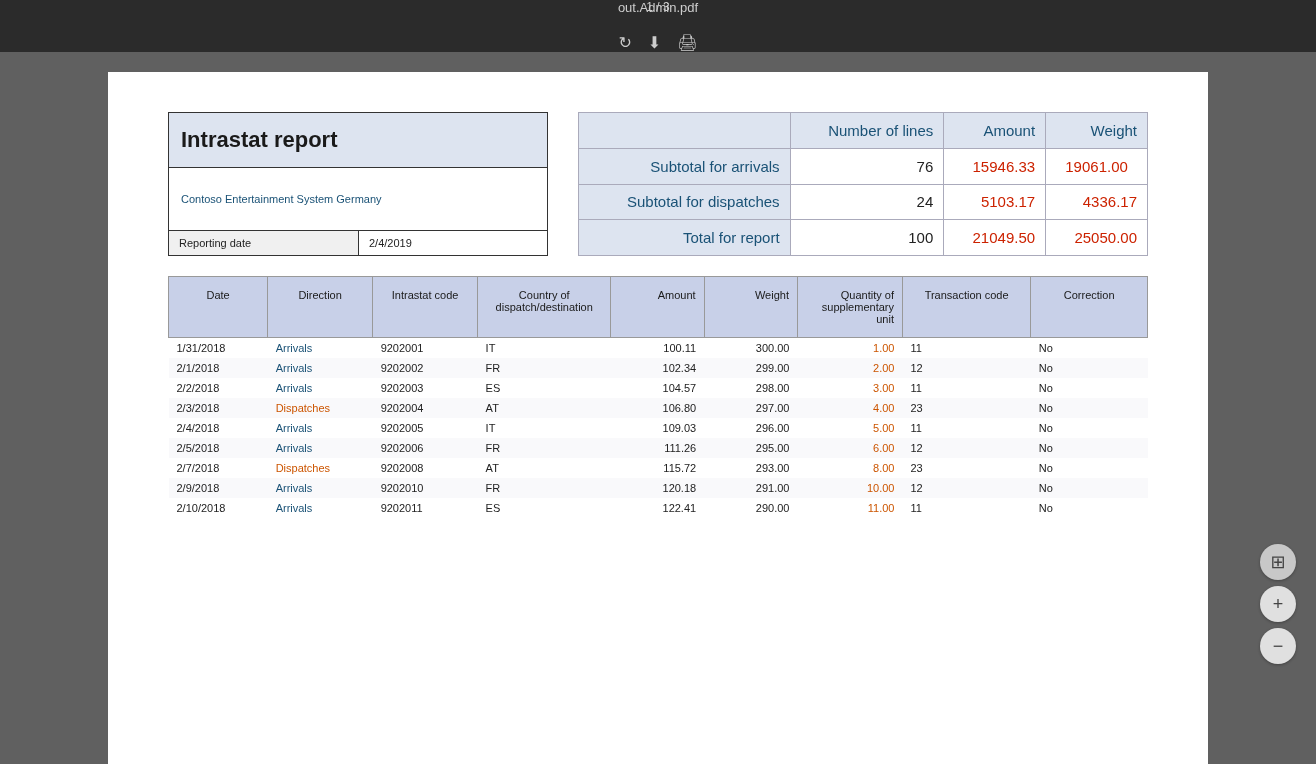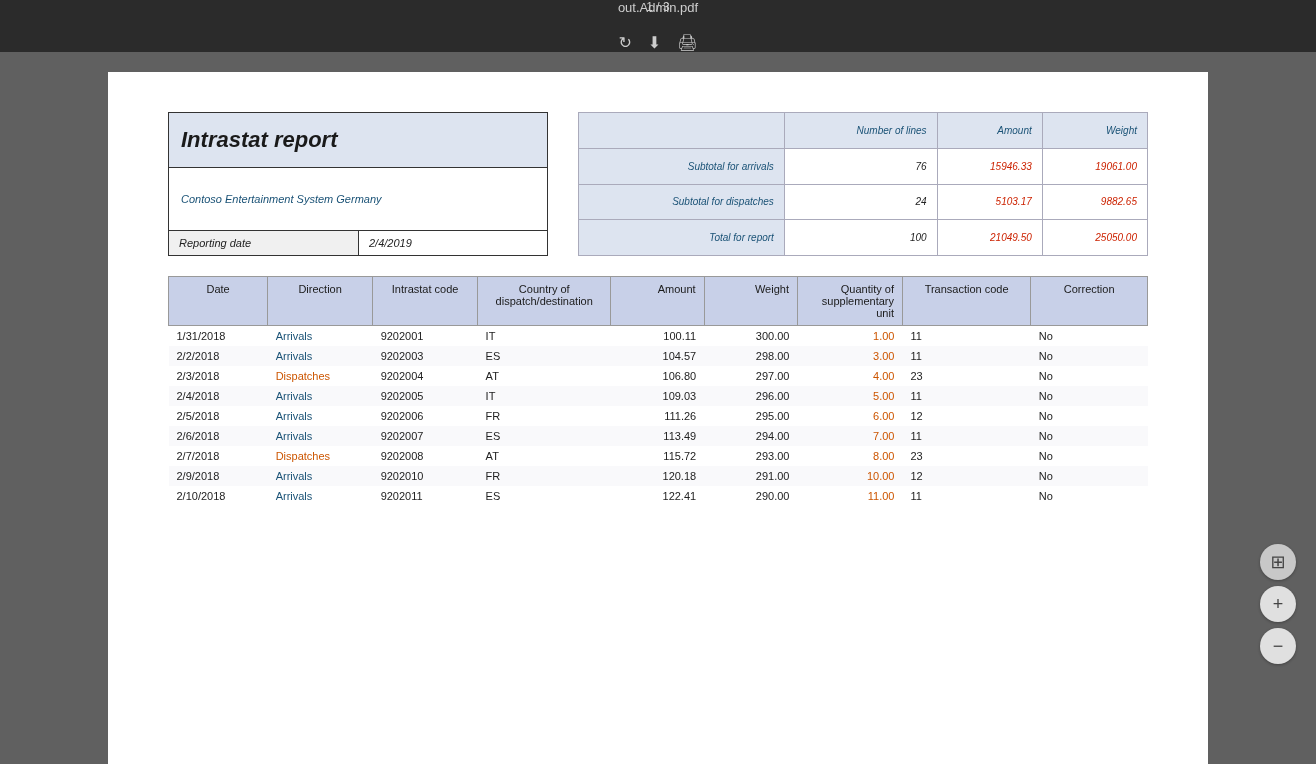--- a/index.html
+++ b/index.html
@@ -68,21 +68,20 @@
     
     .report-header {
       display: flex;
       gap: 30px;
       margin-bottom: 20px;
     }
 
     .report-title-box {
       border: 1.5px solid #333;
       width: 380px;
-      font-style: italic;
     }
     .report-title-inner {
       background: #dde4f0;
       padding: 14px 12px;
       border-bottom: 1.5px solid #333;
     }
     .report-title-text {
       font-size: 22px;
       font-weight: bold;
       color: #1a1a1a;
@@ -113,22 +112,21 @@
     }
 
     
     .summary-table {
       flex: 1;
       border-collapse: collapse;
     }
     .summary-table td {
       border: 1px solid #aab;
       padding: 5px 10px;
-      font-size: 10px;
-      font-style: italic;
+      font-size: 15px;
     }
     .summary-header-row td {
       background: #dde4f0;
       color: #1a5276;
       text-align: right;
       font-weight: normal;
     }
     .summary-label {
       background: #dde4f0;
       color: #1a5276;
@@ -137,21 +135,21 @@
 
     
     .data-table {
       width: 100%;
       border-collapse: collapse;
       margin-top: 10px;
     }
     .data-table th {
       background: #c8d0e8;
       border: 1px solid #999;
-      padding: 6px 8px;
+      padding: 12px 8px;
       font-size: 11px;
       font-weight: normal;
       color: #1a1a1a;
       vertical-align: top;
     }
     .data-table td {
       border: 0;
       padding: 4px 8px;
       font-size: 11px;
       vertical-align: middle;
@@ -232,27 +230,27 @@
           <tr class="summary-header-row">
             <td style="border:1px solid #aab; background:#dde4f0;"></td>
             <td style="border:1px solid #aab; background:#dde4f0; text-align:right; color:#1a5276;">Number of lines</td>
             <td style="border:1px solid #aab; background:#dde4f0; text-align:right; color:#1a5276;">Amount</td>
             <td style="border:1px solid #aab; background:#dde4f0; text-align:right; color:#1a5276;">Weight</td>
           </tr>
           <tr>
             <td class="summary-label" style="border:1px solid #aab; background:#dde4f0; text-align:right; color:#1a5276;">Subtotal for arrivals</td>
             <td style="border:1px solid #aab; text-align:right;">76</td>
             <td style="border:1px solid #aab; text-align:right; color:#cc2200;">15946.33</td>
-            <td style="border:1px solid #aab; text-align:right; color:#cc2200;">19061.00</td>
+            <td style="border:1px solid #aab; text-align:center; color:#cc2200;">19061.00</td>
           </tr>
           <tr>
             <td class="summary-label" style="border:1px solid #aab; background:#dde4f0; text-align:right; color:#1a5276;">Subtotal for dispatches</td>
             <td style="border:1px solid #aab; text-align:right;">24</td>
             <td style="border:1px solid #aab; text-align:right; color:#cc2200;">5103.17</td>
-            <td style="border:1px solid #aab; text-align:right; color:#cc2200;">9882.65</td>
+            <td style="border:1px solid #aab; text-align:right; color:#cc2200;">4336.17</td>
           </tr>
           <tr>
             <td class="summary-label" style="border:1px solid #aab; background:#dde4f0; text-align:right; color:#1a5276;">Total for report</td>
             <td style="border:1px solid #aab; text-align:right;">100</td>
             <td style="border:1px solid #aab; text-align:right; color:#cc2200;">21049.50</td>
             <td style="border:1px solid #aab; text-align:right; color:#cc2200;">25050.00</td>
           </tr>
         </tbody>
       </table>
 
@@ -278,20 +276,31 @@
     <td class="col-direction" style="color:#1a5276;">Arrivals</td>
     <td class="col-commodity">9202001</td>
     <td class="col-country">IT</td>
     <td class="col-amount text-right">100.11</td>
     <td class="col-weight text-right">300.00</td>
     <td class="col-qty text-right" style="color:#cc5500;">1.00</td>
     <td class="col-transaction">11</td>
     <td class="col-correction">No</td>
   </tr>
           <tr>
+    <td class="col-date">2/1/2018</td>
+    <td class="col-direction" style="color:#1a5276;">Arrivals</td>
+    <td class="col-commodity">9202002</td>
+    <td class="col-country">FR</td>
+    <td class="col-amount text-right">102.34</td>
+    <td class="col-weight text-right">299.00</td>
+    <td class="col-qty text-right" style="color:#cc5500;">2.00</td>
+    <td class="col-transaction">12</td>
+    <td class="col-correction">No</td>
+  </tr>
+          <tr>
     <td class="col-date">2/2/2018</td>
     <td class="col-direction" style="color:#1a5276;">Arrivals</td>
     <td class="col-commodity">9202003</td>
     <td class="col-country">ES</td>
     <td class="col-amount text-right">104.57</td>
     <td class="col-weight text-right">298.00</td>
     <td class="col-qty text-right" style="color:#cc5500;">3.00</td>
     <td class="col-transaction">11</td>
     <td class="col-correction">No</td>
   </tr>
@@ -322,31 +331,20 @@
     <td class="col-direction" style="color:#1a5276;">Arrivals</td>
     <td class="col-commodity">9202006</td>
     <td class="col-country">FR</td>
     <td class="col-amount text-right">111.26</td>
     <td class="col-weight text-right">295.00</td>
     <td class="col-qty text-right" style="color:#cc5500;">6.00</td>
     <td class="col-transaction">12</td>
     <td class="col-correction">No</td>
   </tr>
           <tr>
-    <td class="col-date">2/6/2018</td>
-    <td class="col-direction" style="color:#1a5276;">Arrivals</td>
-    <td class="col-commodity">9202007</td>
-    <td class="col-country">ES</td>
-    <td class="col-amount text-right">113.49</td>
-    <td class="col-weight text-right">294.00</td>
-    <td class="col-qty text-right" style="color:#cc5500;">7.00</td>
-    <td class="col-transaction">11</td>
-    <td class="col-correction">No</td>
-  </tr>
-          <tr>
     <td class="col-date">2/7/2018</td>
     <td class="col-direction" style="color:#cc5500;">Dispatches</td>
     <td class="col-commodity">9202008</td>
     <td class="col-country">AT</td>
     <td class="col-amount text-right">115.72</td>
     <td class="col-weight text-right">293.00</td>
     <td class="col-qty text-right" style="color:#cc5500;">8.00</td>
     <td class="col-transaction">23</td>
     <td class="col-correction">No</td>
   </tr>

